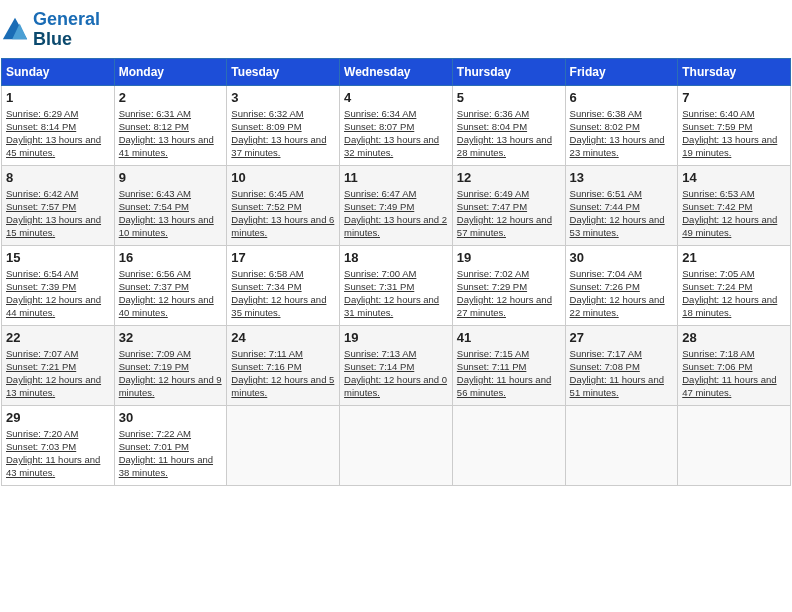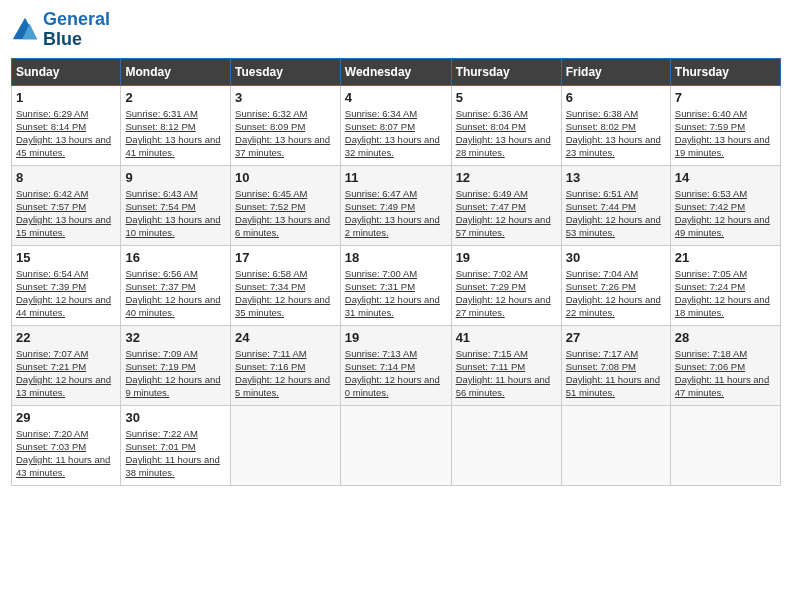--- a/index.html
+++ b/index.html
@@ -5,21 +5,21 @@
     * { margin: 0; padding: 0; box-sizing: border-box; }
     body {
       width: 792px;
       height: 612px;
       font-family: Arial, sans-serif;
       background: #fff;
       overflow: hidden;
     }
     .container {
       width: 792px;
-      padding: 10px 11px;
+      padding: 10px 1px;
     }
     .header-area {
       display: flex;
       justify-content: space-between;
       align-items: flex-start;
       margin-bottom: 8px;
     }
     .logo {
       display: flex;
       align-items: center;
@@ -49,21 +49,21 @@
     .location {
       font-size: 14px;
       color: #555;
     }
     table {
       width: 100%;
       border-collapse: collapse;
       font-size: 10px;
     }
     thead tr th {
-      background-color: #404040;
+      background-color: #1d4ed8;
       color: #fff;
       padding: 6px 4px;
       text-align: left;
       font-size: 12px;
       font-weight: bold;
       border: 1px solid #2b6eb5;
     }
     tbody tr td {
       border: 1px solid #ccc;
       vertical-align: top;

